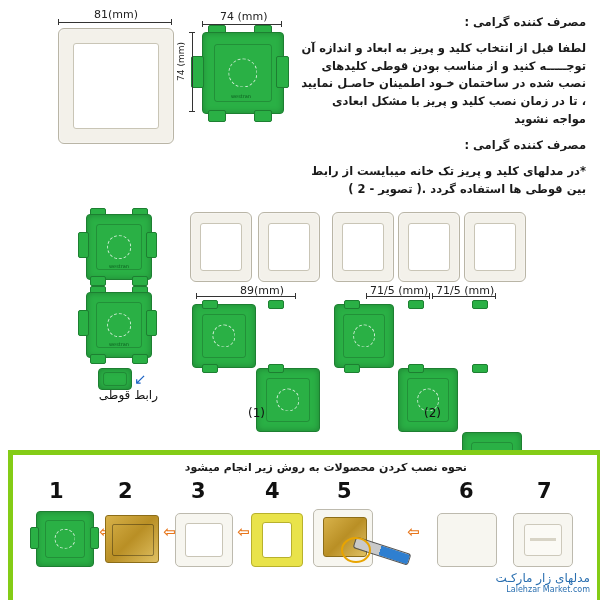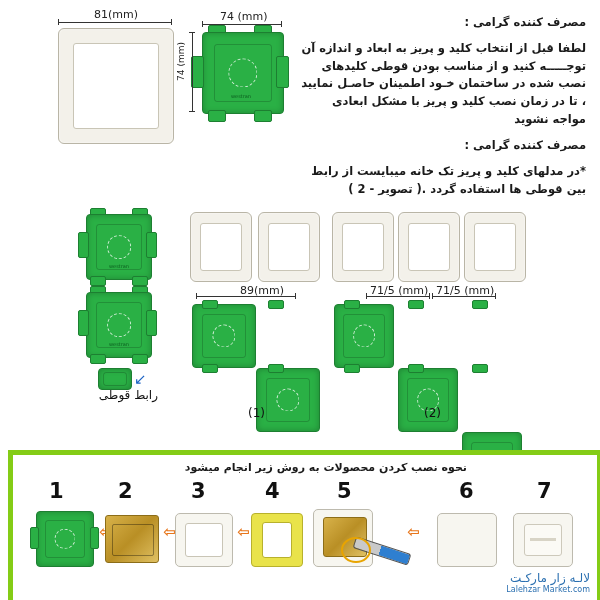--- a/index.html
+++ b/index.html
@@ -291,15 +291,15 @@
   <div class="abs wplate" style="left:424px;top:58px;width:58px;height:52px;"></div>
 
   <div class="abs stepnum" style="left:524px;top:24px;">7</div>
   <div class="abs wplate" style="left:500px;top:58px;width:58px;height:52px;">
     <div class="abs" style="left:10px;top:10px;right:10px;bottom:10px;background:#fbfaf5;border:1px solid #cdc9bb;border-radius:3px;"></div>
     <div class="abs" style="left:16px;top:24px;width:26px;height:3px;background:#d8d4c6;"></div>
   </div>
 </div>
 
 <div class="logo">
-  <div class="name">لالـه زار مارکـت</div>
+  <div class="name">مدلهای زار مارکـت</div>
   <div class="sub">Lalehzar Market.com</div>
 </div>
 
 </body></html>

